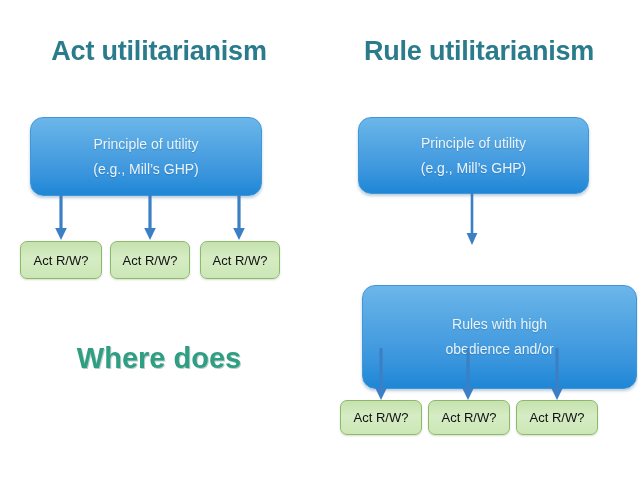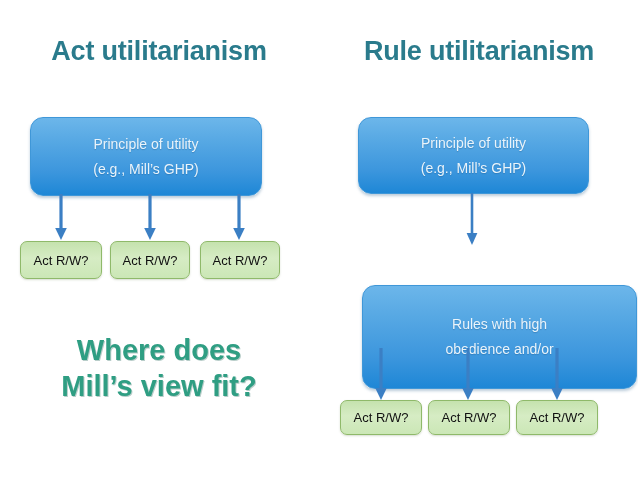--- a/index.html
+++ b/index.html
@@ -80,21 +80,21 @@
   #act-r-2 { left: 428px; top: 400px; width: 82px; height: 35px; }
   #act-r-3 { left: 516px; top: 400px; width: 82px; height: 35px; }
 
   
   .arrow { position: absolute; overflow: visible; }
 
   
   #question {
     position: absolute;
     left: 0px;
-    top: 332px;
+    top: 340px;
     width: 318px;
     text-align: center;
     font-family: "Liberation Sans", sans-serif;
     font-weight: bold;
     font-size: 29px;
     line-height: 36px;
     color: #2f9e83;
     text-shadow: 1px 1px 0 rgba(20,90,75,0.30);
   }
 </style>
@@ -126,21 +126,20 @@
     <path d="M12 0 L12 36" stroke="#3b7fc4" stroke-width="3.2" fill="none"></path>
     <path d="M12 46 L6.2 34 L17.8 34 Z" fill="#3b7fc4"></path>
   </svg>
 
   <div class="green-box" id="act-l-1">Act R/W?</div>
   <div class="green-box" id="act-l-2">Act R/W?</div>
   <div class="green-box" id="act-l-3">Act R/W?</div>
 
   <div id="question">
     <span>Where does</span><br>
-    <span>Mill’s view fit?</span>
   </div>
 
   <div class="blue-box" id="pou-right">
     <span class="txt">
       <span>Principle of utility</span><br>
       <span>(e.g., Mill’s GHP)</span>
     </span>
   </div>
 
   <svg class="arrow" id="arrow-right-connector" style="left:460px; top:193px;" width="24" height="55" viewBox="0 0 24 55">

